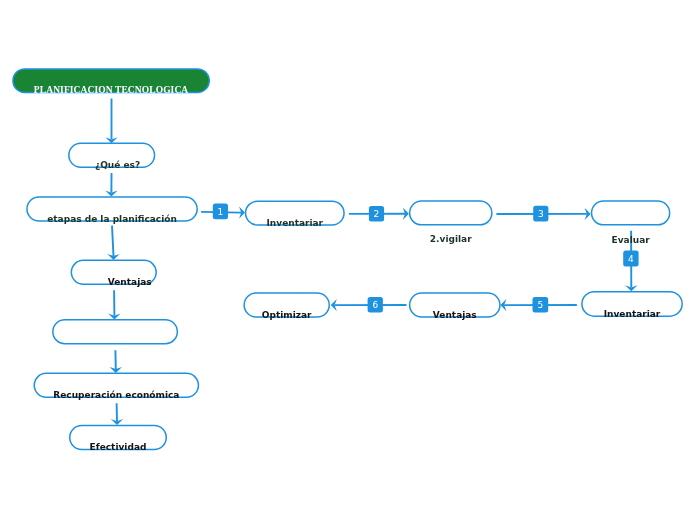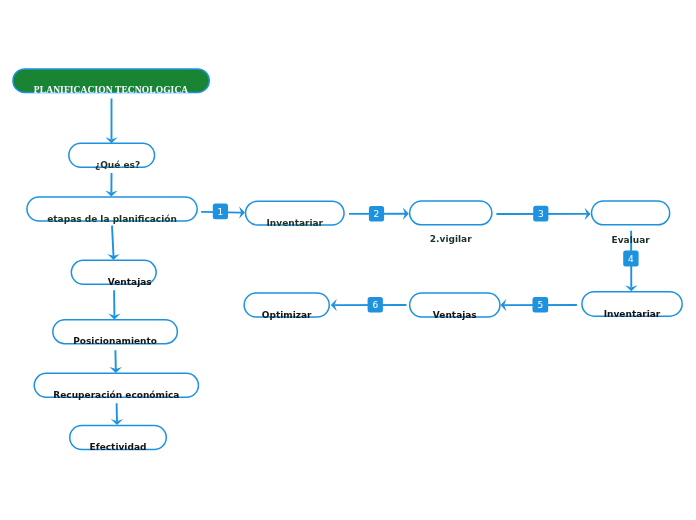--- a/index.html
+++ b/index.html
@@ -113,23 +113,20 @@
     </div>
     <div class="label t-dark" style="left: 74px; top: 142.6px; width: 87.2px; height: 25.3px;">
       <span>¿Qué es?</span>
     </div>
     <div class="label t-dark" style="left: 26.2px; top: 196.3px; width: 171.7px; height: 26px;">
       <span>etapas de la planificación</span>
     </div>
     <div class="label t-black" style="left: 70.6px; top: 259.6px; width: 86.3px; height: 25.4px; margin-left: 16px;">
       <span>Ventajas</span>
     </div>
-    <div class="label t-black" style="left: 52.1px; top: 319px; width: 126px; height: 25.4px;">
-      <span>Posicionamiento</span>
-    </div>
     <div class="label t-black" style="left: 33.5px; top: 372.6px; width: 165.7px; height: 25.5px;">
       <span>Recuperación económica</span>
     </div>
     <div class="label t-black" style="left: 69px; top: 424.7px; width: 98px; height: 25px;">
       <span>Efectividad</span>
     </div>
     <div class="label t-dark" style="left: 244.8px; top: 200.4px; width: 100px; height: 25.3px;">
       <span>Inventariar</span>
     </div>
     <div class="label t-dark" style="left: 408.9px; top: 200.2px; width: 83.7px; height: 42px;">

